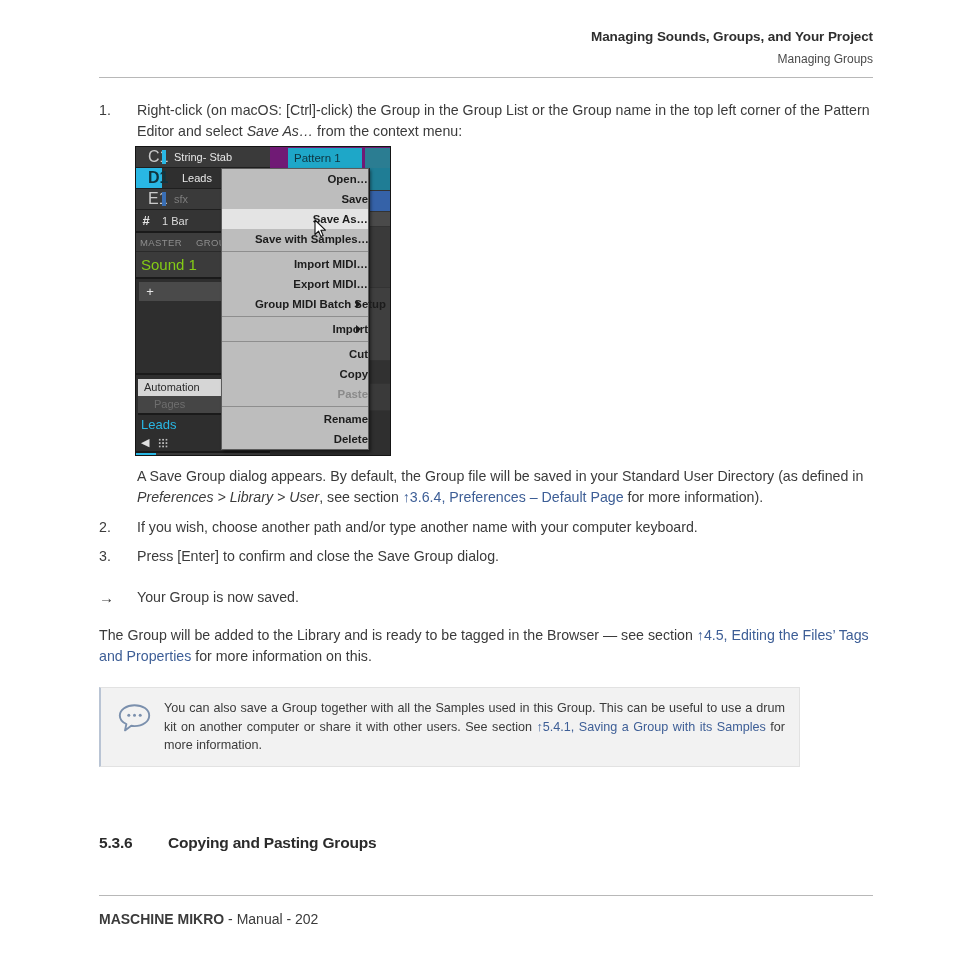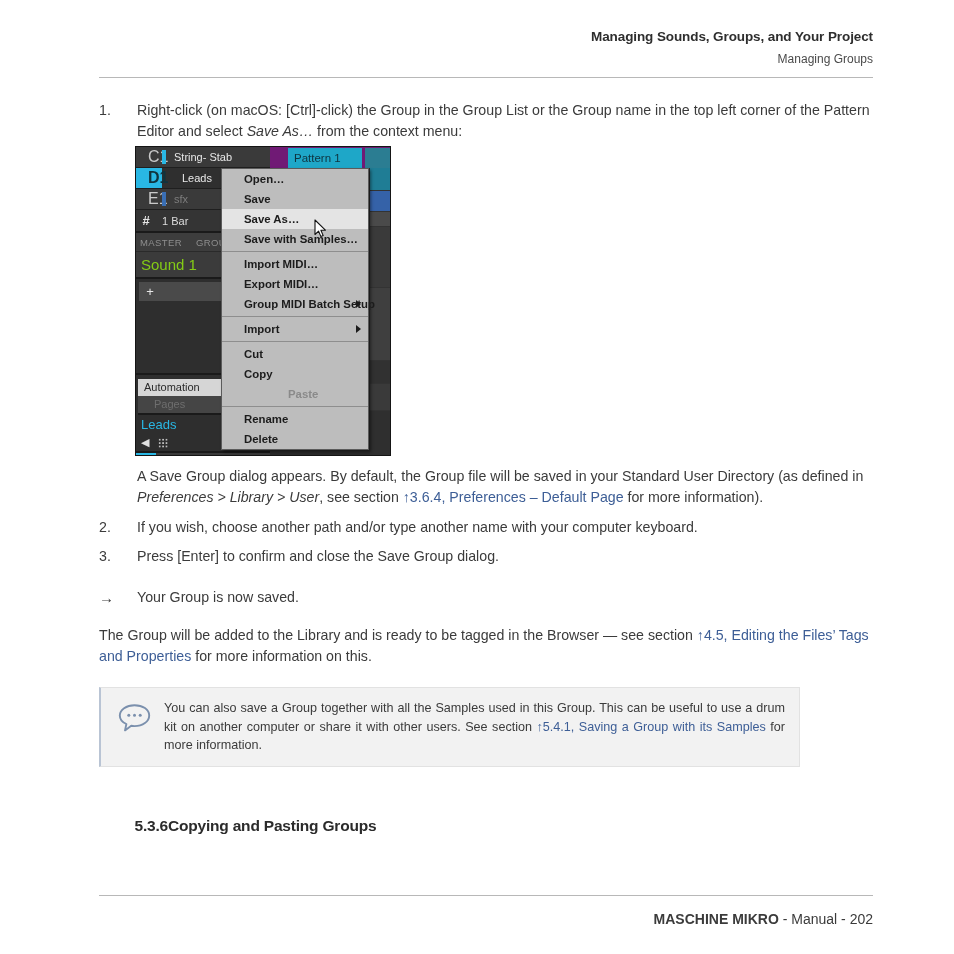--- a/index.html
+++ b/index.html
@@ -153,21 +153,21 @@
     top: 895px;
     width: 774px;
     height: 1px;
     background: #b8b8b8;
   }
   .footer {
     position: absolute;
     left: 99px;
     top: 911px;
     width: 774px;
-    text-align: right;
+    text-align: left;
     font-size: 14px;
     color: #3b3b3b;
   }
   .footer .fb { font-weight: bold; }
 
   
   .shot {
     position: absolute;
     left: 135px;
     top: 146px;
@@ -395,25 +395,26 @@
     width: 148px;
     background: #bdbdbd;
     border: 1px solid #5b5b5b;
     box-sizing: border-box;
     box-shadow: 2px 2px 3px rgba(0,0,0,0.45);
   }
   .ctx-item {
     position: relative;
     height: 20px;
     line-height: 20px;
-    padding-left: 22px;
+    padding-left: 33px;
     font-size: 11.4px;
     color: #1c1c1c;
     font-weight: bold;
     white-space: nowrap;
+    text-align: right;
   }
   .ctx-item.hl { background: #e4e4e4; }
   .ctx-item.disabled { color: #8a8a8a; margin-left: 44px; }
   .ctx-sep {
     height: 1px;
     background: #8e8e8e;
     margin: 2px 0;
   }
   .ctx-arrow {
     position: absolute;
@@ -484,21 +485,21 @@
           <circle cx="11.8" cy="13.2" r="1.5" fill="#7b90ad"></circle>
           <circle cx="17.5" cy="13.2" r="1.5" fill="#7b90ad"></circle>
           <circle cx="23.2" cy="13.2" r="1.5" fill="#7b90ad"></circle>
         </svg>
       </div>
       <div class="tip-text">
         <span>You can also save a Group together with all the Samples used in this Group. This can be useful to use a drum kit on another computer or share it with other users. See section </span><a class="xref" href="#">↑5.4.1, Saving a Group with its Samples</a><span> for more information.</span>
       </div>
     </div>
 
-    <div class="sec-heading" style="margin-top:50px;text-align:right;">
+    <div class="sec-heading" style="margin-top:67px;">
       <span class="sec-num">5.3.6</span>
       <span>Copying and Pasting Groups</span>
     </div>
 
   </div>
 
   <div class="shot">
 
     <div class="shot-right">
       <div class="pat-tabbar">

